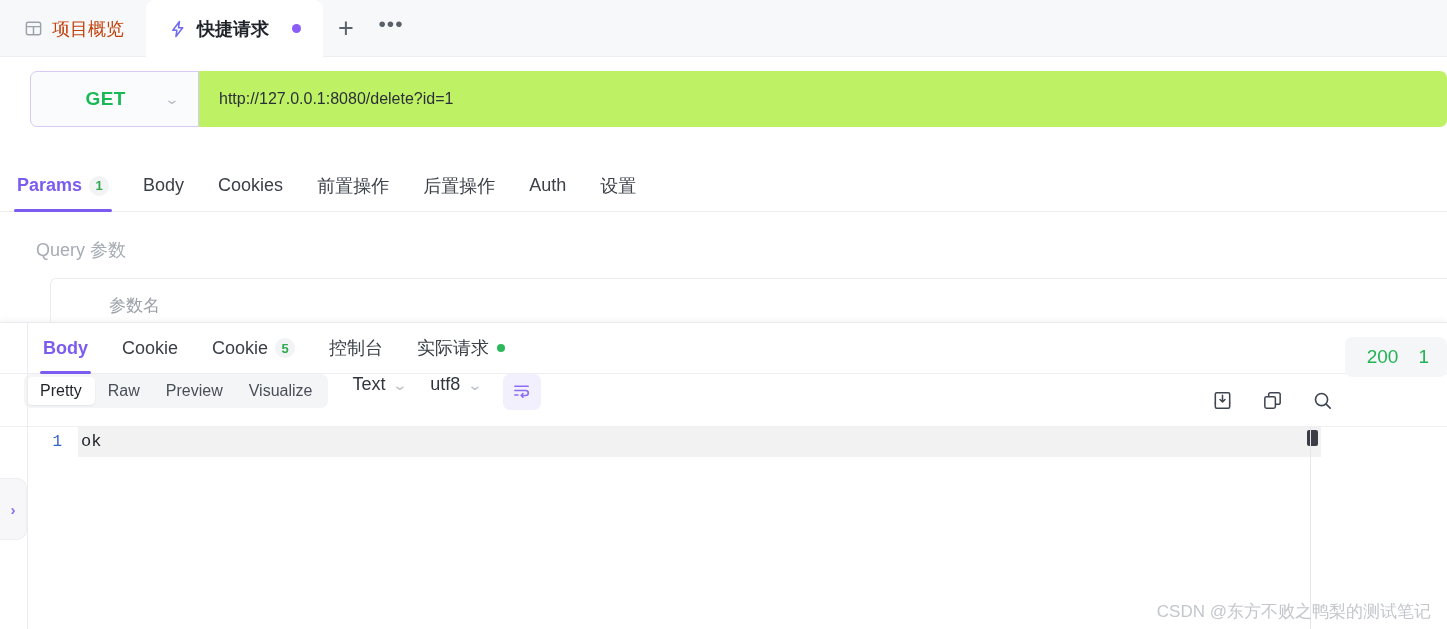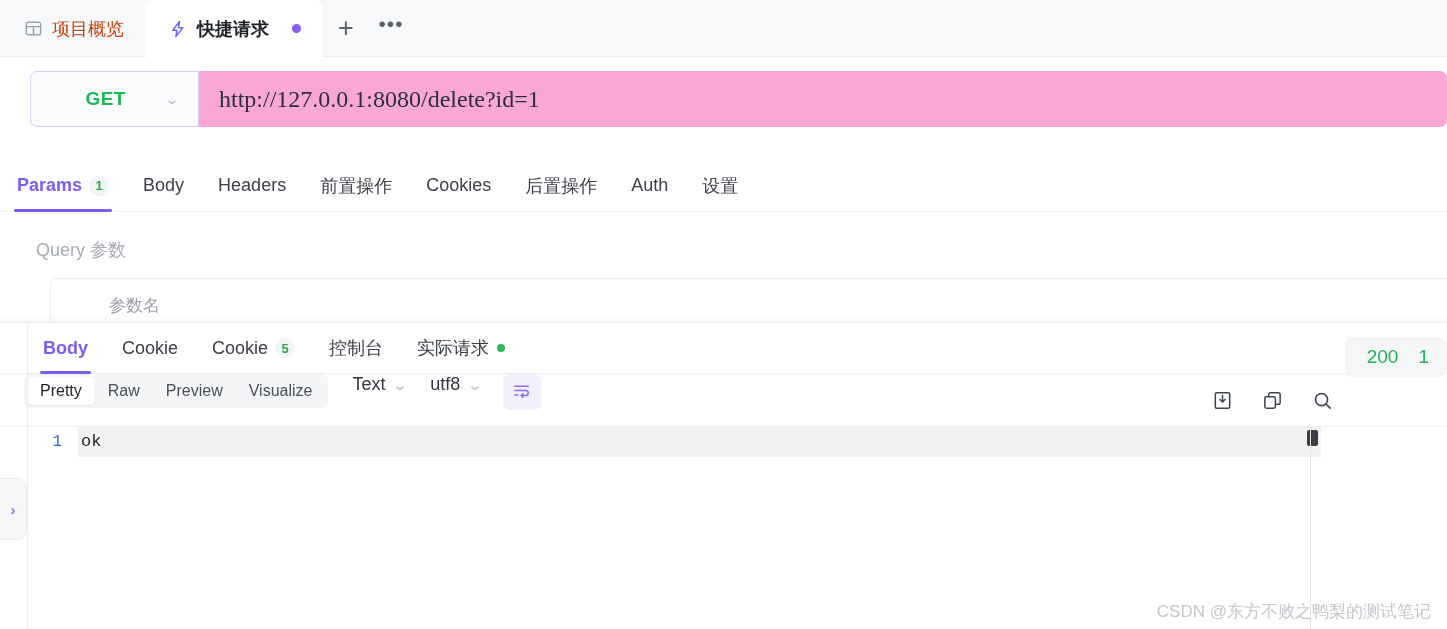--- a/index.html
+++ b/index.html
@@ -82,27 +82,27 @@
     font-size: 19px; letter-spacing: 0.4px;
     padding-left: 14px;
   }
   .chev {
     color: #b9bec6; font-size: 14px; line-height: 1;
     display: inline-block; transform: scaleX(1.35);
   }
   .url-input {
     height: 56px;
     flex: 1;
-    background: #f9a8d4;
+    background: #bef264;
     border: none;
     border-radius: 0 7px 7px 0;
-    font-size: 24px;
+    font-size: 16px;
     color: #2b3038;
     padding: 0 20px;
-    font-family: Liberation Serif, serif;
+    font-family: Liberation Sans, sans-serif;
     outline: none;
   }
 
   
   .req-tabs {
     position: absolute; top: 160px; left: 0;
     width: 1447px; height: 52px;
     display: flex; align-items: center;
     border-bottom: 1px solid #edeef1;
     background: #ffffff;
@@ -353,27 +353,24 @@
 
   <div class="req-tabs">
     <div class="rtab active">
       <span>Params</span>
       <span class="badge-circle">1</span>
     </div>
     <div class="rtab">
       <span>Body</span>
     </div>
     <div class="rtab">
-      <span>Headers</span>
+      <span>Cookies</span>
     </div>
     <div class="rtab">
       <span>前置操作</span>
-    </div>
-    <div class="rtab">
-      <span>Cookies</span>
     </div>
     <div class="rtab">
       <span>后置操作</span>
     </div>
     <div class="rtab">
       <span>Auth</span>
     </div>
     <div class="rtab">
       <span>设置</span>
     </div>

